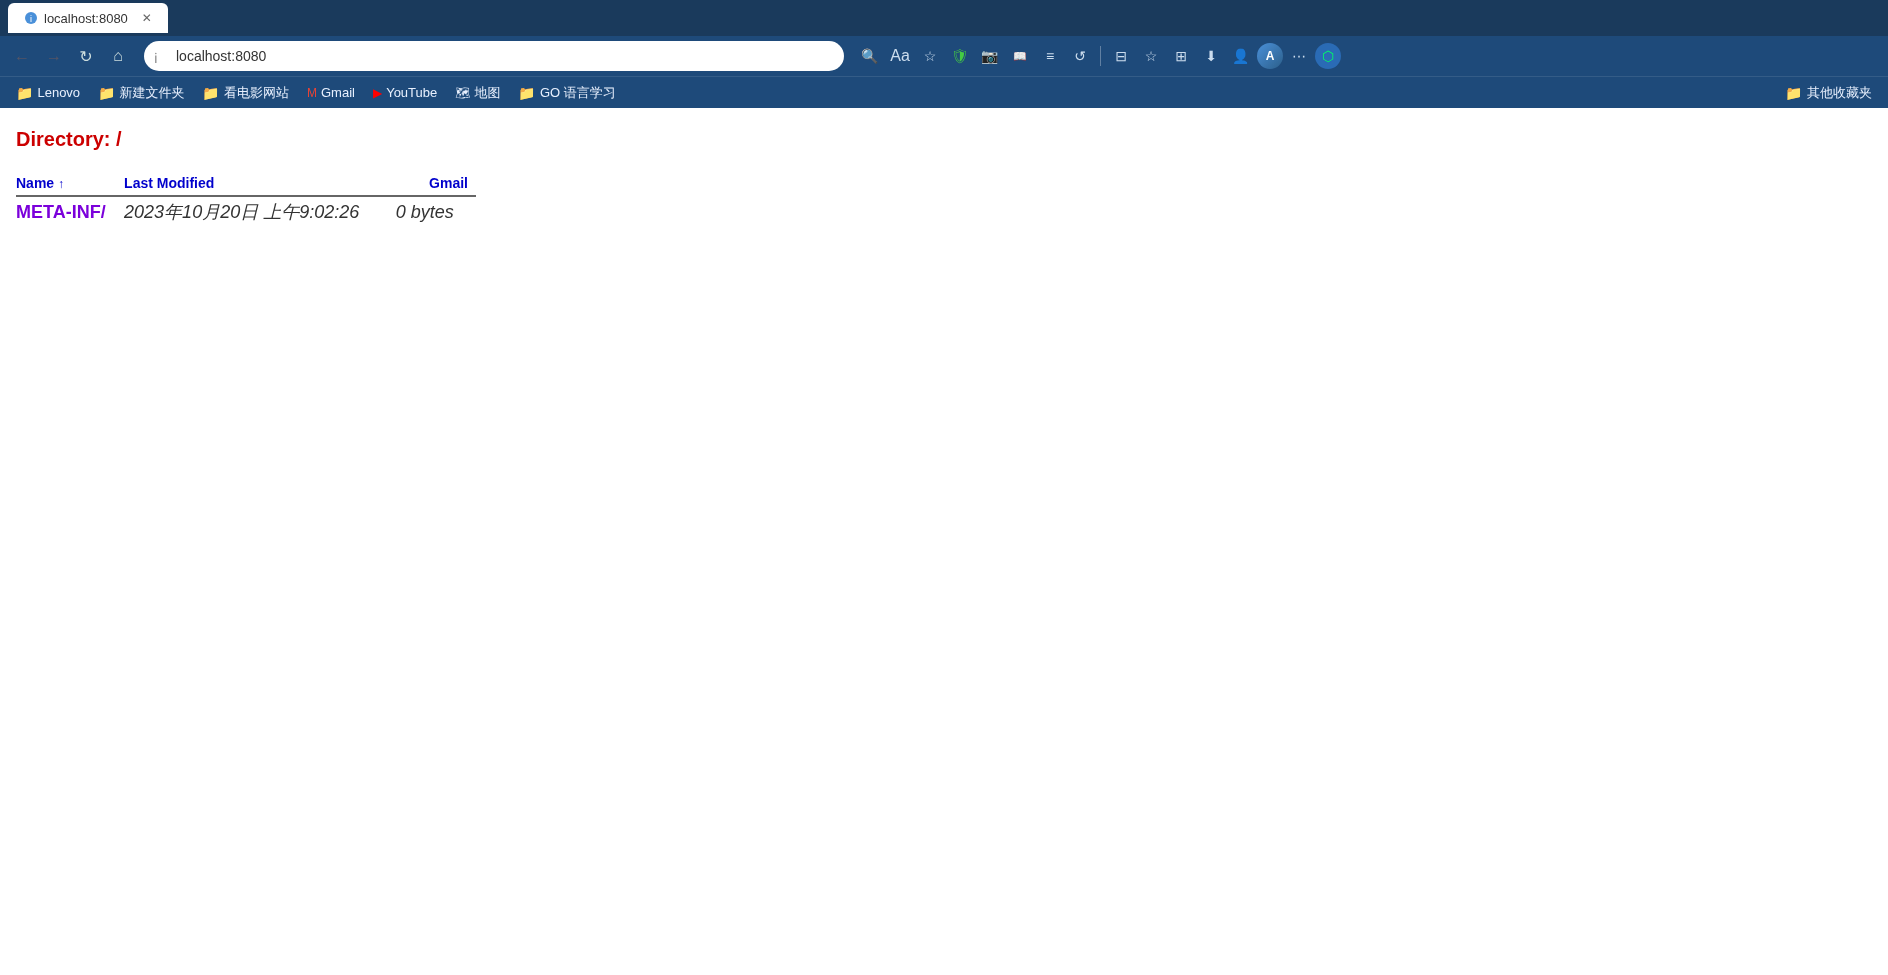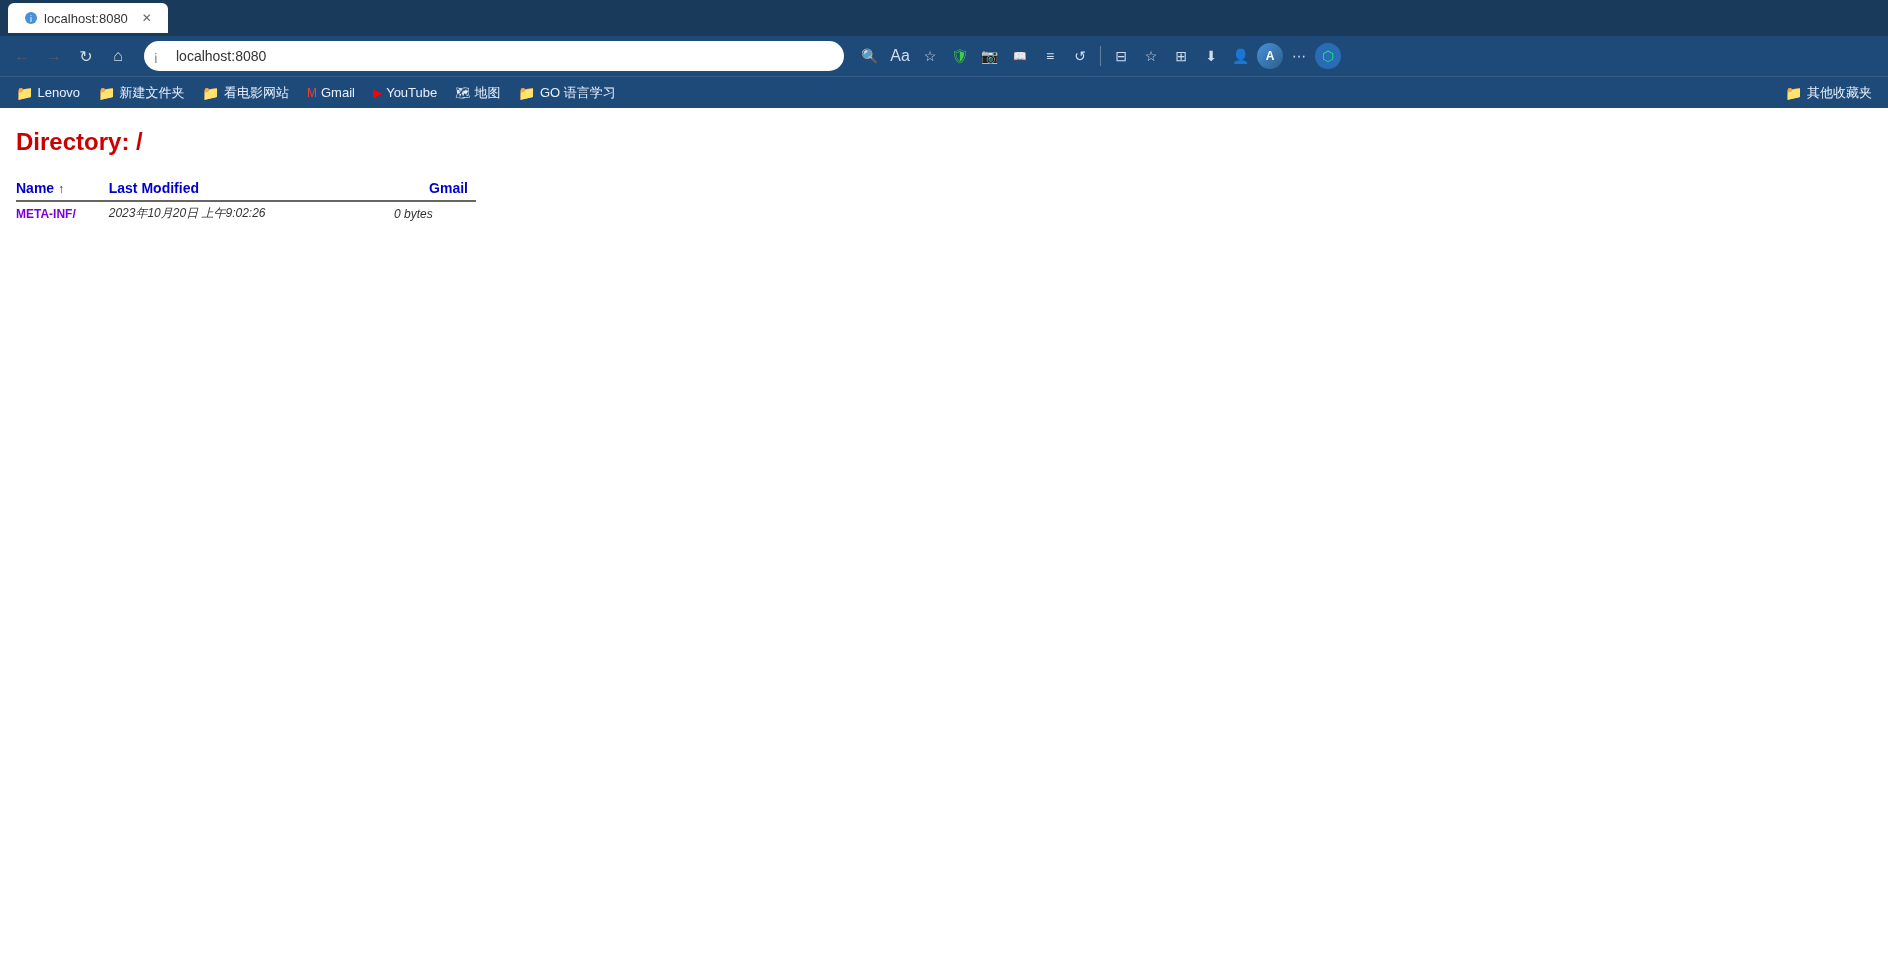--- a/index.html
+++ b/index.html
@@ -143,21 +143,21 @@
 
     
     .page-content {
       padding: 20px 16px;
       background: #fff;
       min-height: 900px;
     }
 
     .directory-title {
       color: #cc0000;
-      font-size: 24px;
+      font-size: 20px;
       font-weight: bold;
       margin-bottom: 20px;
     }
 
     .directory-table {
       border-collapse: collapse;
       width: auto;
       min-width: 460px;
     }
 
@@ -180,21 +180,21 @@
       padding-left: 0;
     }
 
     .sort-arrow {
       font-size: 12px;
       color: #0000cc;
     }
 
     .directory-table td {
       padding: 3px 8px;
-      font-size: 12px;
+      font-size: 18px;
     }
 
     .directory-table td:first-child {
       padding-left: 0;
     }
 
     .dir-link {
       color: #7b00db;
       text-decoration: none;
       font-weight: bold;

